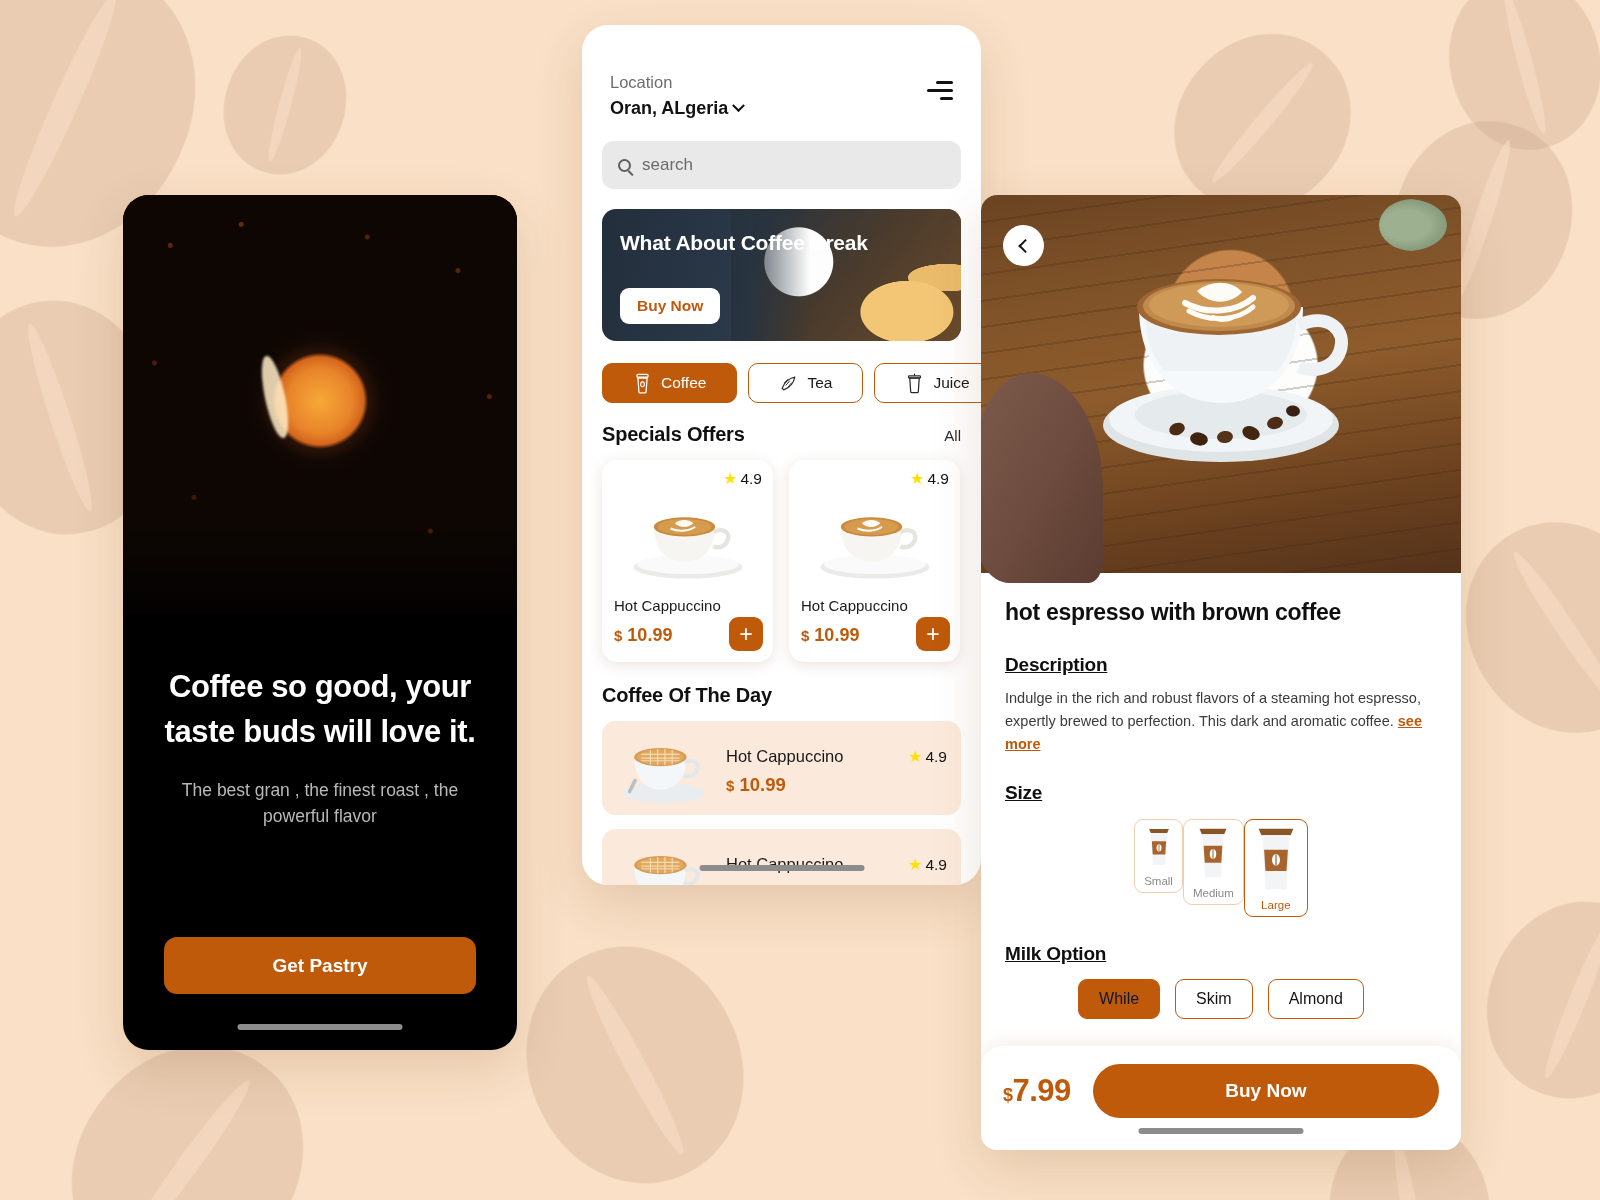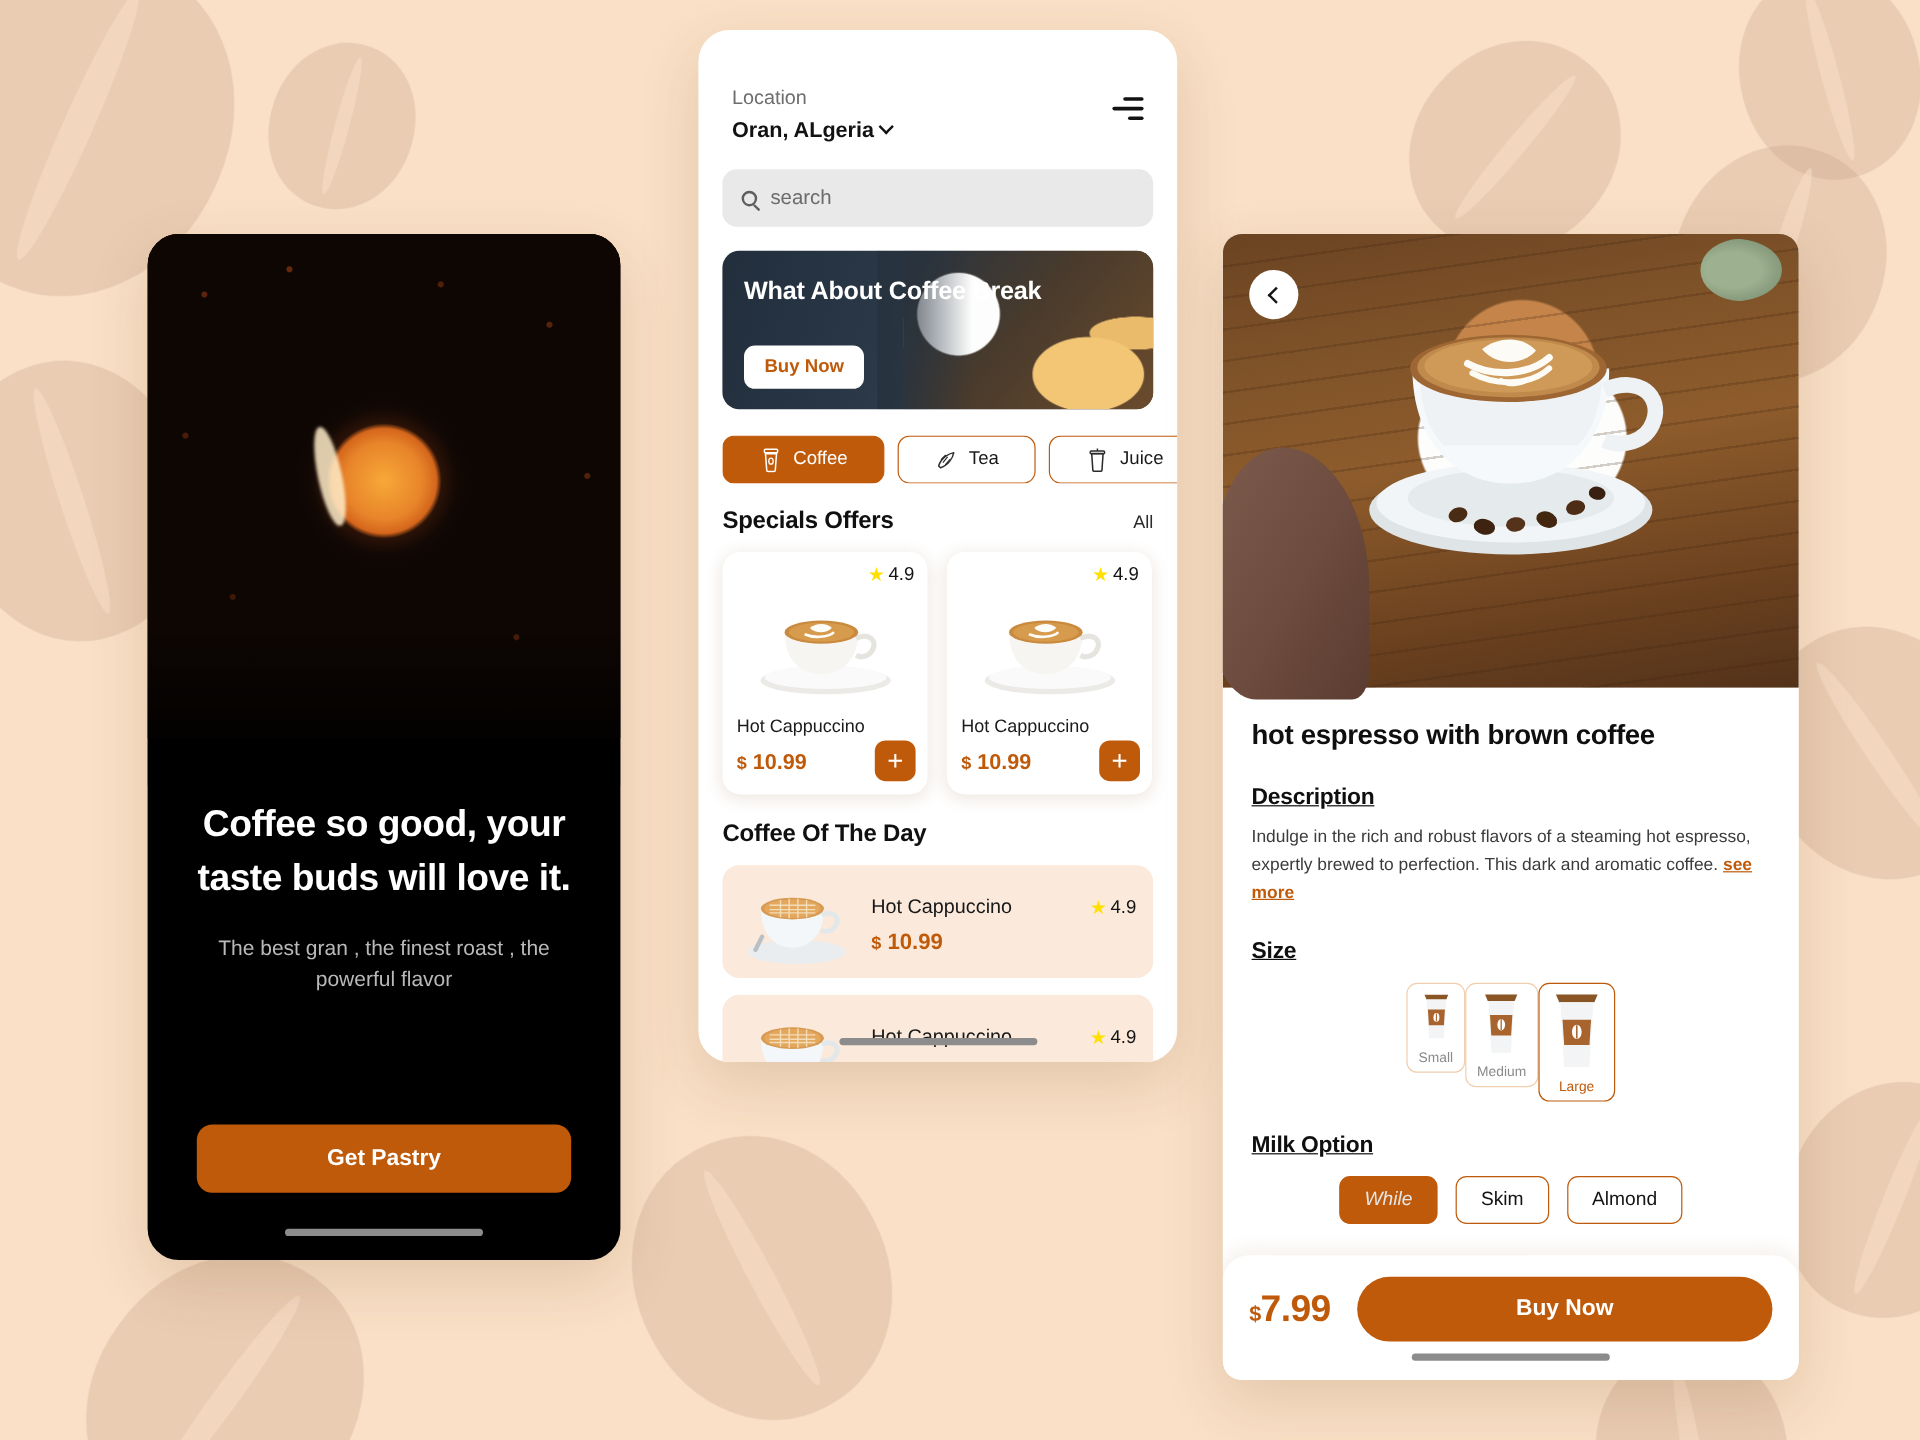--- a/index.html
+++ b/index.html
@@ -182,21 +182,21 @@
     border-radius: 14px; position: relative; overflow: hidden;
   }
   .row-img { position: absolute; left: 12px; top: 9px; width: 100px; height: 76px; }
   .row-name { position: absolute; left: 124px; top: 26px; font-size: 16.5px; color: #181818; }
   .row-price { position: absolute; left: 124px; top: 53px; font-size: 18.5px; font-weight: 700; color: #bf5a0b; }
   .row-price b { font-size: 15px; }
   .row-rate { position: absolute; right: 14px; top: 26px; font-size: 15.5px; color: #141414; display: flex; align-items: center; gap: 3px; }
 
   
   #phone-detail {
-    left: 1019px; top: 195px;
+    left: 981px; top: 195px;
     width: 480px; height: 955px;
     border-radius: 16px;
     background: #fff;
   }
   .dt-hero {
     position: relative; width: 100%; height: 378px;
     background:
       radial-gradient(ellipse at 52% 45%, #fdfdfb 0 86px, rgba(0,0,0,0) 88px),
       radial-gradient(ellipse at 52% 32%, #c4844a 0 63px, rgba(0,0,0,0) 65px),
       linear-gradient(170deg, #6a4322 0%, #7d5128 22%, #8e5c2c 48%, #6f4420 75%, #53321a 100%);
@@ -225,21 +225,21 @@
 
   .sizes { margin-top: 15px; display: flex; justify-content: center; align-items: flex-start; }
   .sz { border: 1.4px solid #f0cfae; border-radius: 9px; padding: 7px 9px 5px 9px; text-align: center; cursor: pointer; background: #fff; }
   .sz.on { border-color: #bf5a0b; border-width: 1.8px; }
   .sz-lbl { margin-top: 4px; font-size: 11.5px; color: #8a8a8a; }
   .sz.on .sz-lbl { color: #bf5a0b; }
 
   .milks { margin-top: 14px; display: flex; justify-content: center; gap: 15px; }
   .milk { border: 1.8px solid #bf5a0b; background: #fff; color: #141414;
     border-radius: 9px; padding: 10px 20px; font-size: 16px; font-family: inherit; cursor: pointer; }
-  .milk.on { background: #bf5a0b; color: #e5e5e5; font-style: italic; }
+  .milk.on { background: #bf5a0b; color: #0f172a; }
 
   .dt-bar {
     position: absolute; left: 0; bottom: 0; width: 100%; height: 104px;
     background: #fff; border-radius: 22px 22px 0 0;
     box-shadow: 0 -4px 16px rgba(150,100,50,0.10);
     display: flex; align-items: center; padding: 0 22px; gap: 22px;
   }
   .dt-price { font-size: 31px; font-weight: 700; color: #bf5a0b; letter-spacing: -0.5px; margin-bottom: 14px; }
   .dt-price b { font-size: 18px; }
   .dt-buy { flex: 1; height: 54px; margin-bottom: 14px; background: #bf5a0b; border: none;

